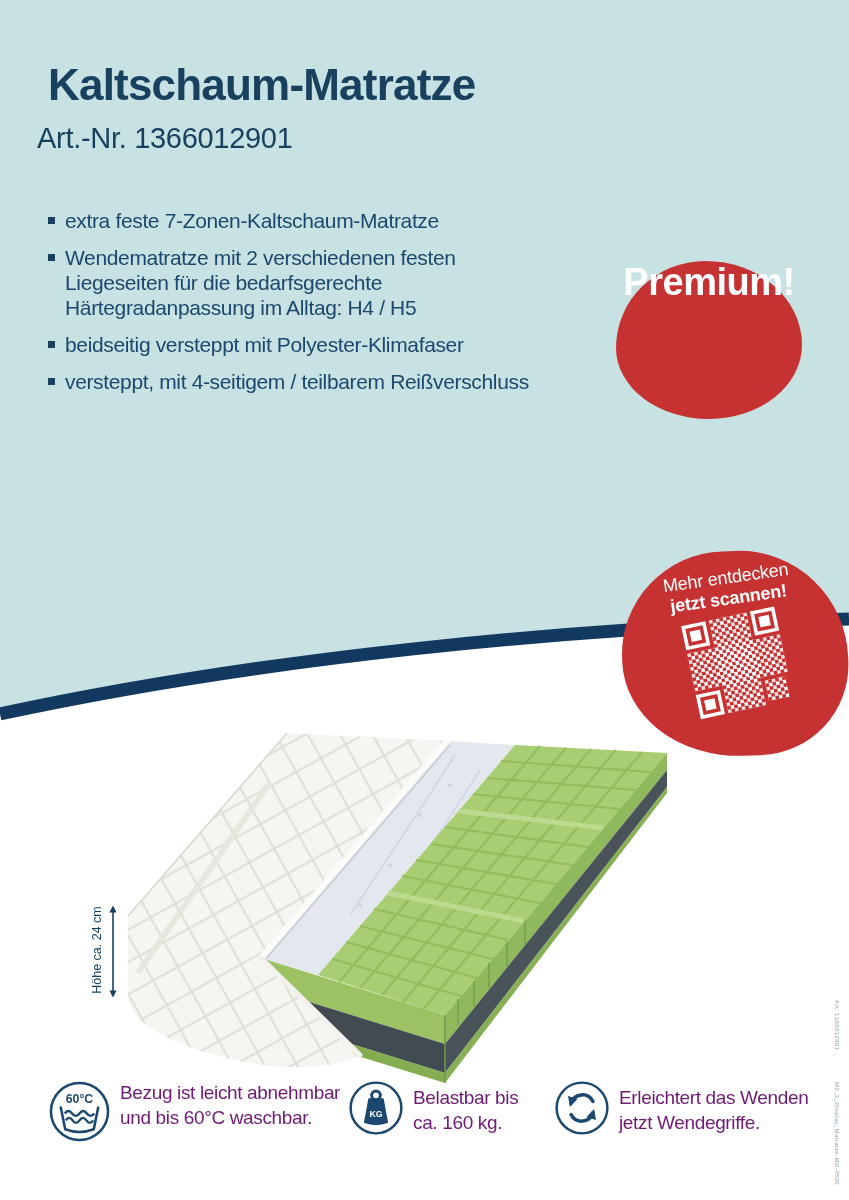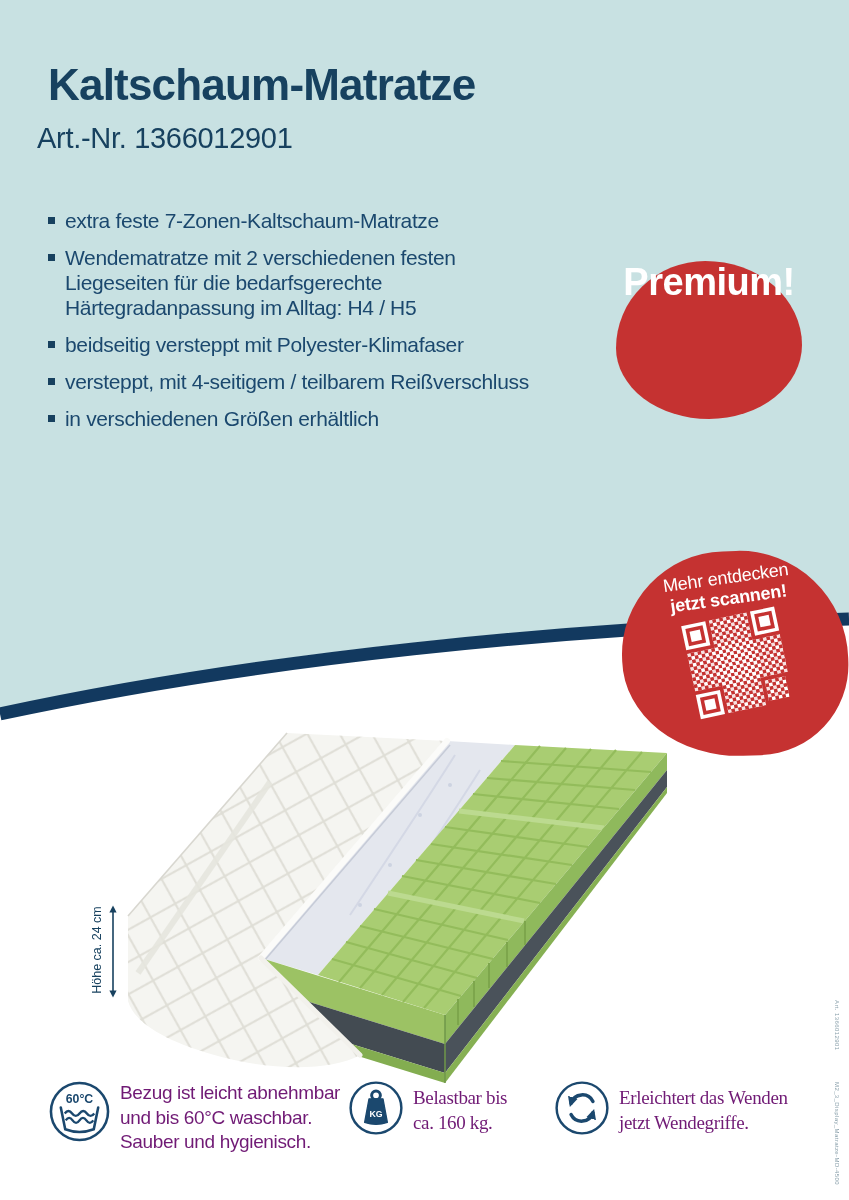--- a/index.html
+++ b/index.html
@@ -38,21 +38,21 @@
           font-size:12.5px;color:#17415f;white-space:nowrap;z-index:2;letter-spacing:0px;}
   #height-arrow{position:absolute;left:106px;top:903px;z-index:2;}
   
   .benefit{position:absolute;display:flex;gap:9px;z-index:2;}
   .benefit .txt{font-size:19px;line-height:24.5px;letter-spacing:-0.35px;color:#701a75;}
   .benefit .txt span{display:block;}
   #benefit-1{left:48px;top:1080px;}
   #benefit-2{left:348px;top:1080px;}
   #benefit-3{left:554px;top:1080px;}
   #benefit-1 .txt{padding-top:1px;}
-  #benefit-2 .txt,#benefit-3 .txt{padding-top:6px;font-family:Liberation Serif, serif;}
+  #benefit-2 .txt,#benefit-3 .txt{padding-top:6px;}
   
   .edge-note{position:absolute;right:9px;writing-mode:vertical-rl;font-size:6px;
              color:#8aa0ab;letter-spacing:0.4px;z-index:2;}
   #edge-note-top{top:1000px;}
   #edge-note-bottom{top:1082px;}
 </style>
 </head>
 <body>
 
 <div id="page">
@@ -63,21 +63,20 @@
   </svg>
 
   <div class="title">Kaltschaum-Matratze</div>
   <div class="artnr">Art.-Nr. 1366012901</div>
 
   <ul class="features">
     <li>extra feste 7-Zonen-Kaltschaum-Matratze</li>
     <li>Wendematratze mit 2 verschiedenen festen Liegeseiten für die bedarfsgerechte Härtegradanpassung im Alltag: H4 / H5</li>
     <li>beidseitig versteppt mit Polyester-Klimafaser</li>
     <li>versteppt, mit 4-seitigem / teilbarem Reißverschluss</li>
-    <li>in verschiedenen Größen erhältlich</li>
   </ul>
 
   <div class="premium">
     <span>Premium!</span>
   </div>
 
   <div class="qrblob">
     <div class="tilt">
       <span class="qr-line1">Mehr entdecken</span>
       <span class="qr-line2">jetzt scannen!</span>
@@ -164,21 +163,20 @@
     <svg width="63" height="63" viewBox="0 0 64 64">
       <circle cx="32" cy="32" r="29" fill="none" stroke="#1b486e" stroke-width="2.6"></circle>
       <text x="32" y="23" text-anchor="middle" font-size="12.5" font-weight="bold" fill="#1b486e" font-family="Liberation Sans, sans-serif">60°C</text>
       <path d="M13,28 L17.5,50 Q32,55.5 46.5,50 L51,28" fill="none" stroke="#1b486e" stroke-width="2.6" stroke-linecap="round"></path>
       <path d="M17,34 q3.8,-5 7.5,0 t7.5,0 t7.5,0 t7.5,0" fill="none" stroke="#1b486e" stroke-width="2.4"></path>
       <path d="M18,41 q3.5,-5 7,0 t7,0 t7,0 t7,0" fill="none" stroke="#1b486e" stroke-width="2.4"></path>
     </svg>
     <div class="txt">
       <span>Bezug ist leicht abnehmbar</span>
       <span>und bis 60°C waschbar.</span>
-      <span>Sauber und hygienisch.</span>
     </div>
   </div>
 
   <div class="benefit" id="benefit-2">
     <svg width="56" height="56" viewBox="0 0 64 64">
       <circle cx="32" cy="32" r="29" fill="none" stroke="#1b486e" stroke-width="2.8"></circle>
       <circle cx="32" cy="17.5" r="5" fill="none" stroke="#1b486e" stroke-width="3.4"></circle>
       <path d="M24,21.5 L40,21.5 L45,48.5 Q32,53 19,48.5 Z" fill="#1b486e" stroke="#1b486e" stroke-width="1.5" stroke-linejoin="round"></path>
       <text x="32" y="42" text-anchor="middle" font-size="10" font-weight="bold" fill="#ffffff" font-family="Liberation Sans, sans-serif">KG</text>
     </svg>

